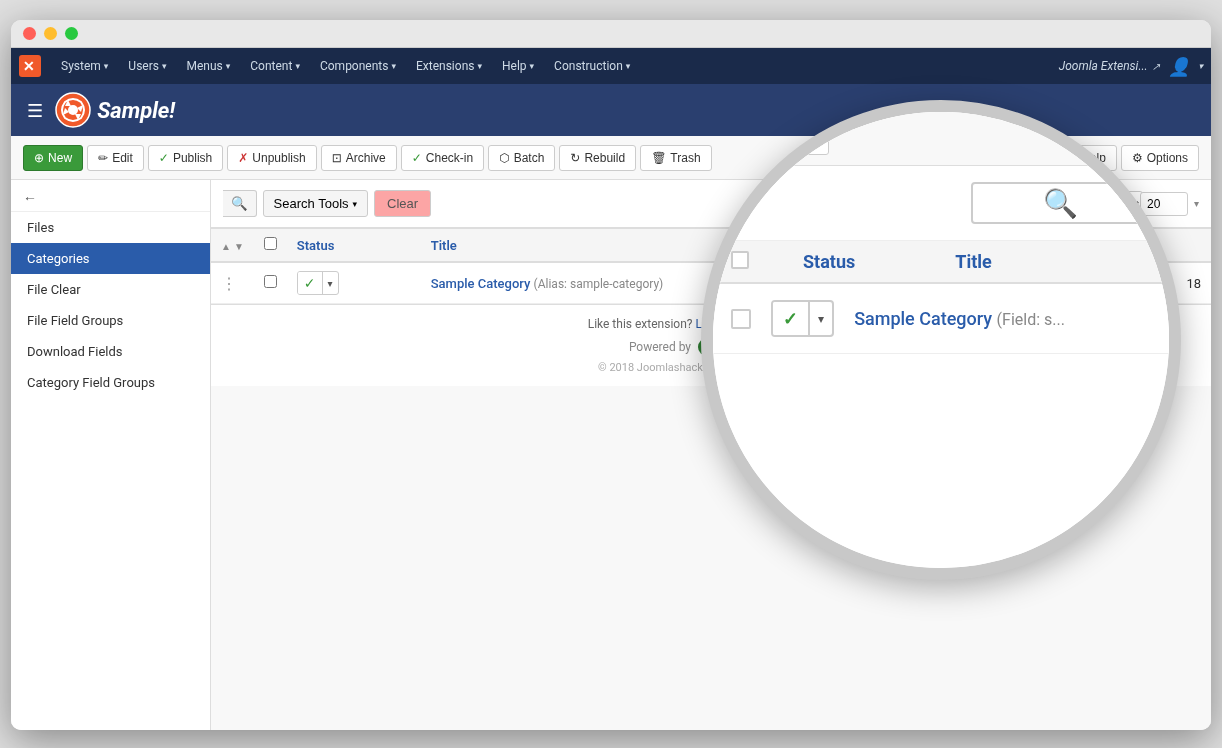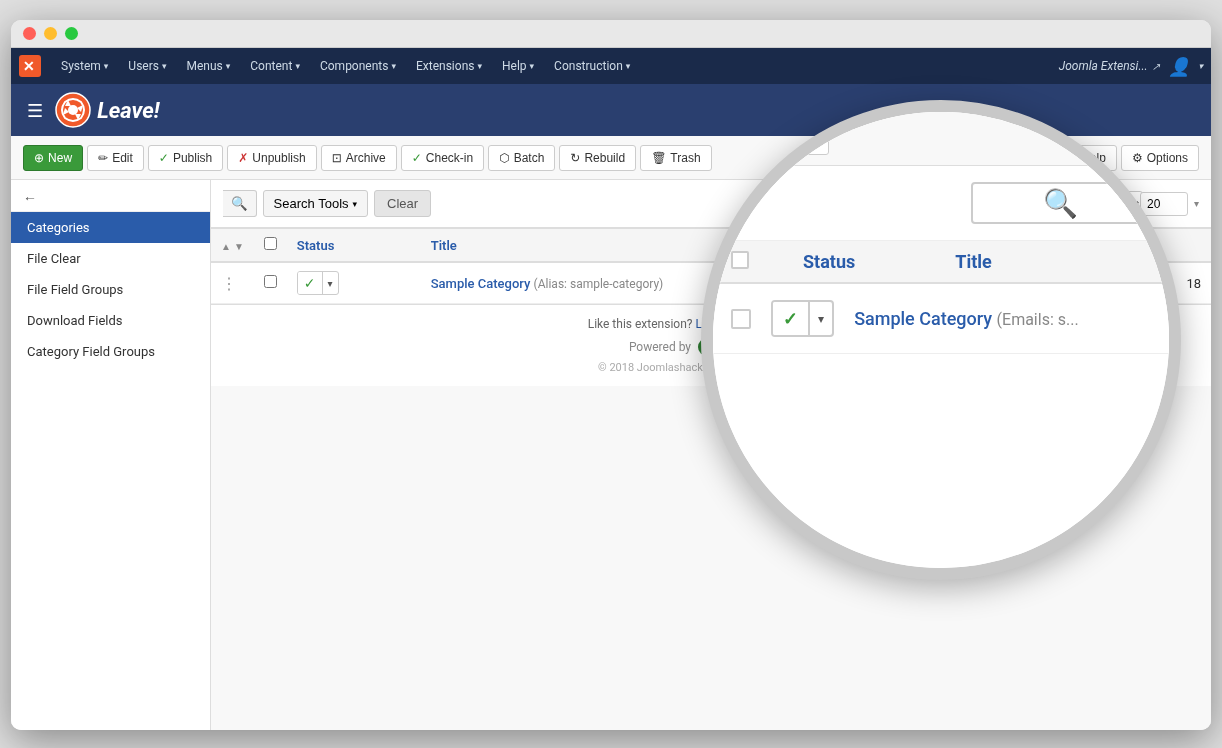--- a/index.html
+++ b/index.html
@@ -226,21 +226,21 @@
       background: #f5f5f5;
       cursor: pointer;
       font-size: 13px;
     }
     .clear-btn {
       display: inline-flex;
       align-items: center;
       padding: 5px 12px;
       border: 1px solid #ccc;
       border-radius: 3px;
-      background: #e5e5e5;
+      background: #fca5a5;
       cursor: pointer;
       font-size: 13px;
       color: #555;
     }
 
     
     .data-table {
       width: 100%;
       border-collapse: collapse;
       background: white;
@@ -539,21 +539,21 @@
     <div class="joomla-badge">
       <svg width="36" height="36" viewBox="0 0 36 36">
         <circle cx="18" cy="18" r="17" fill="#f0592a" stroke="white" stroke-width="1.5"></circle>
         <path d="M10 10 Q18 4 26 10 Q32 18 26 26 Q18 32 10 26 Q4 18 10 10Z" fill="none" stroke="white" stroke-width="2"></path>
         <circle cx="18" cy="18" r="5" fill="white"></circle>
         <path d="M13 8 L10 14 L16 14Z" fill="white"></path>
         <path d="M28 13 L22 16 L26 20Z" fill="white"></path>
         <path d="M23 28 L26 22 L20 22Z" fill="white"></path>
         <path d="M8 23 L14 20 L10 16Z" fill="white"></path>
       </svg>
-      <span class="joomla-brand-text" style="font-size:22px; font-weight:bold; font-style:italic;">Leave!</span>
+      <span class="joomla-brand-text" style="font-size:22px; font-weight:bold; font-style:italic;">Sample!</span>
     </div>
   </div>
 
   <div class="toolbar">
     <button class="btn btn-new">
       <span>⊕</span>
       <span>New</span>
     </button>
     <button class="btn">
       <span>✏</span>
@@ -597,20 +597,23 @@
         <span>Options</span>
       </button>
     </div>
   </div>
 
   <div class="main-content">
 
     <div class="sidebar">
       <div class="sidebar-back">
         <span class="sidebar-back-btn">←</span>
+      </div>
+      <div class="sidebar-item">
+        <span>Files</span>
       </div>
       <div class="sidebar-item active">
         <span>Categories</span>
       </div>
       <div class="sidebar-item">
         <span>File Clear</span>
       </div>
       <div class="sidebar-item">
         <span>File Field Groups</span>
       </div>
@@ -764,21 +767,21 @@
         <div class="zoom-checkbox"></div>
         <div class="zoom-status-btn">
           <span class="zoom-status-check">✓</span>
           <span class="zoom-status-drop">▾</span>
         </div>
         <div>
           <span class="zoom-category-link">
             <span>Sample Category</span>
           </span>
           <span class="zoom-alias">
-            <span>(Emails: s...</span>
+            <span>(Field: s...</span>
           </span>
         </div>
       </div>
 
     </div>
   </div>
 
 </div>
 
 </body></html>

